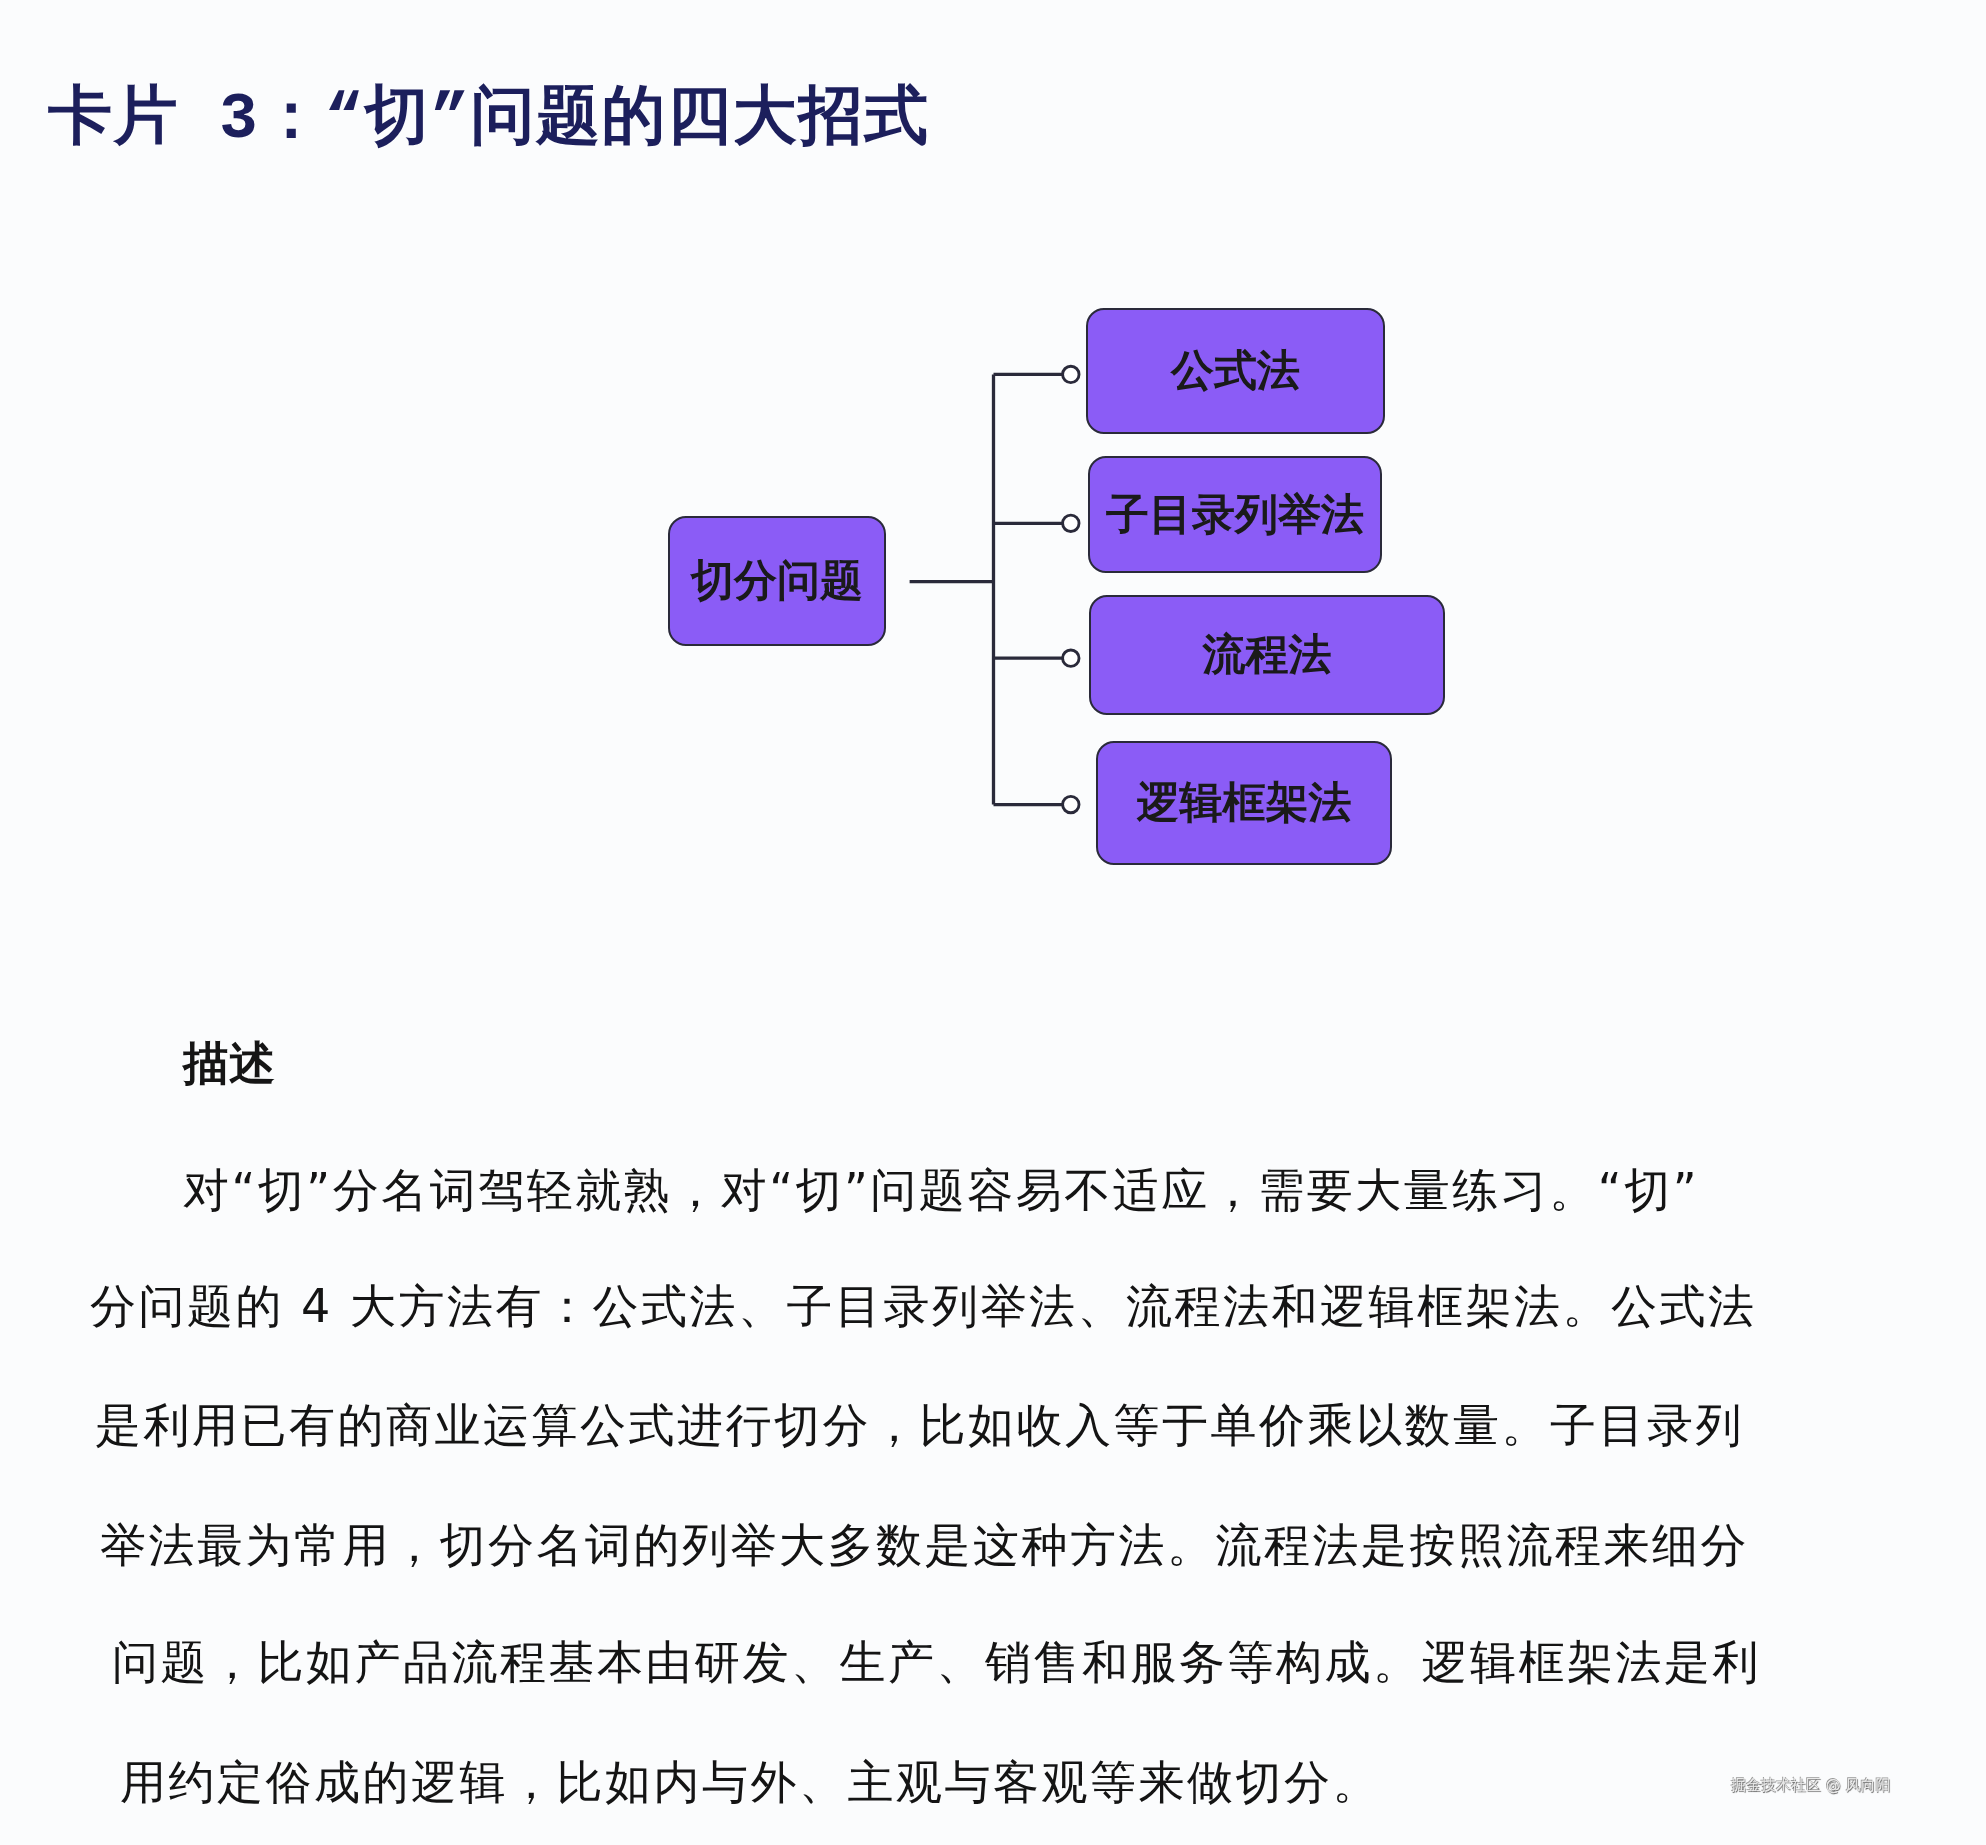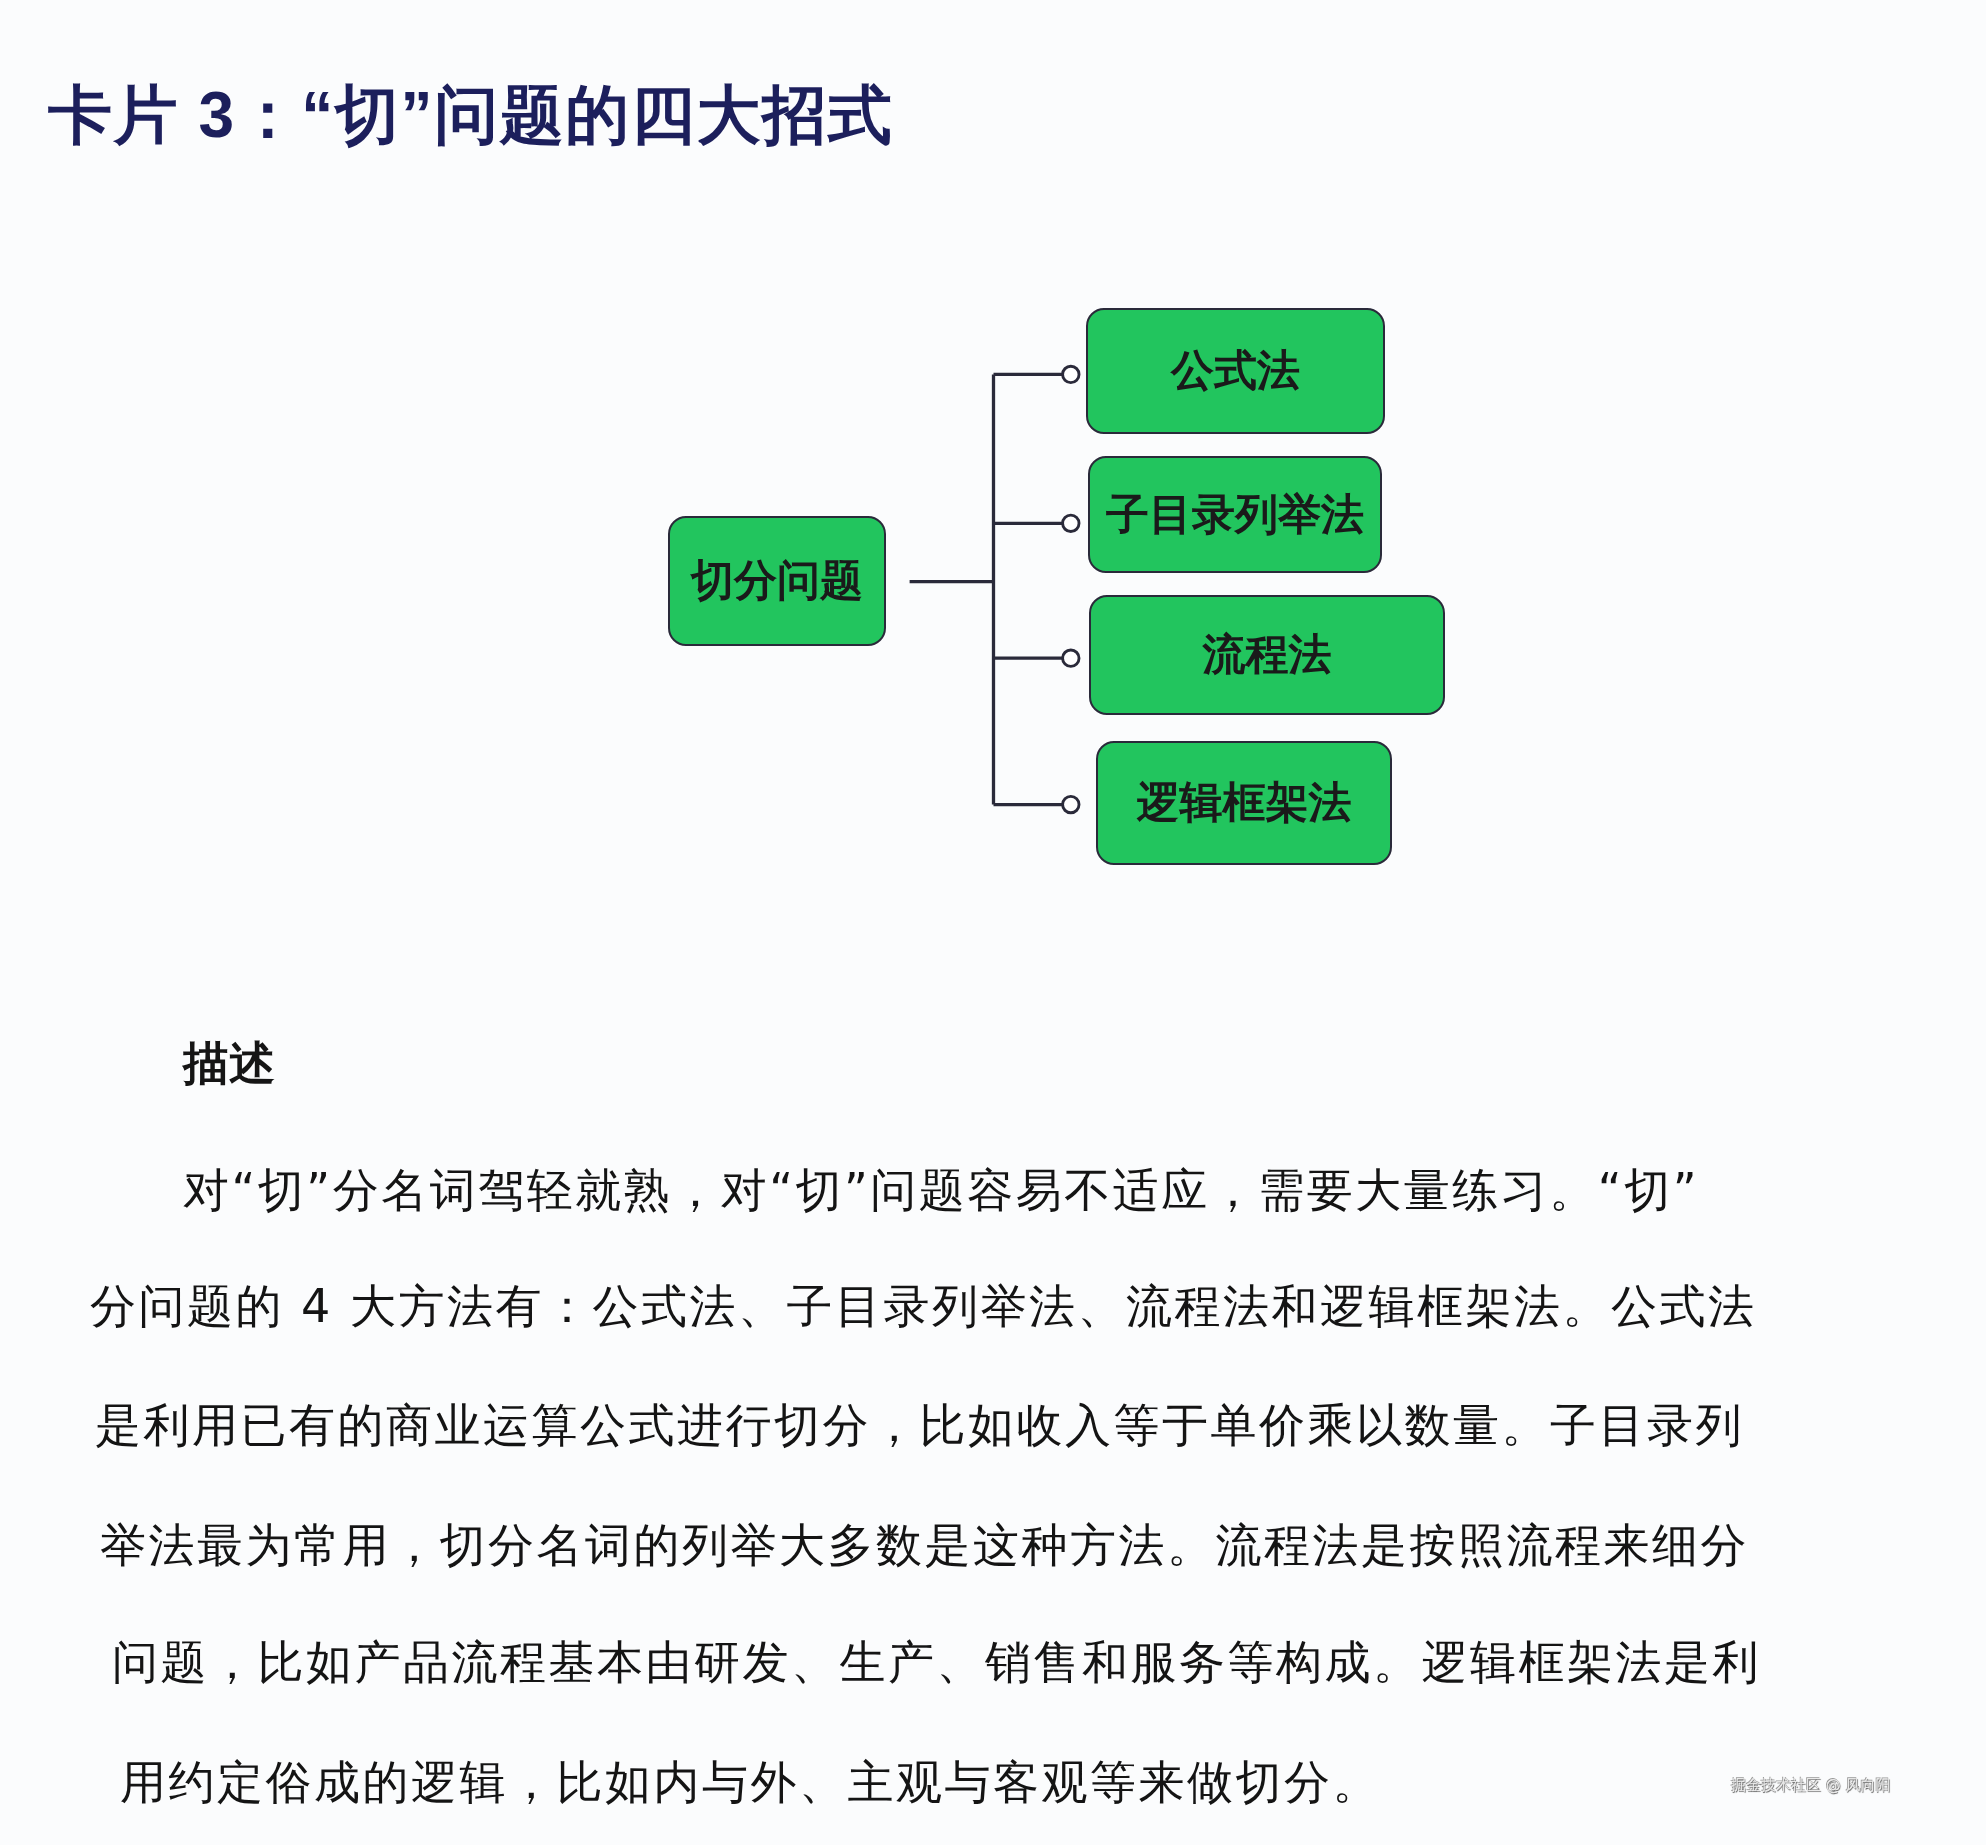--- a/index.html
+++ b/index.html
@@ -1,19 +1,19 @@
 <!DOCTYPE html>
 <html style="font-size:13px"><head>
 <meta charset="utf-8">
 <style>
   html,body{margin:0;padding:0;}
   body{width:1987px;height:1846px;background:#fbfcfd;position:relative;overflow:hidden;font-family:"DejaVu Sans",sans-serif;color:#111;}
-  .title{position:absolute;left:48px;top:72px;font-family:Liberation Sans, sans-serif;font-weight:bold;font-size:64px;color:#1c1f5c;letter-spacing:1.6px;white-space:nowrap;}
+  .title{position:absolute;left:48px;top:72px;font-family:Liberation Mono, monospace;font-weight:bold;font-size:64px;color:#1c1f5c;letter-spacing:1.6px;white-space:nowrap;}
   svg.lines{position:absolute;left:0;top:0;}
-  .box{position:absolute;border:2.9px solid #2a2a3a;border-radius:18px;background:#22c55e;display:flex;align-items:center;justify-content:center;font-size:43px;font-weight:bold;color:#1a1a1a;box-sizing:border-box;white-space:nowrap;}
+  .box{position:absolute;border:2.9px solid #2a2a3a;border-radius:18px;background:#8b5cf6;display:flex;align-items:center;justify-content:center;font-size:43px;font-weight:bold;color:#1a1a1a;box-sizing:border-box;white-space:nowrap;}
   .heading{position:absolute;left:183px;top:1033px;font-size:46px;font-weight:bold;color:#151515;}
   .para{position:absolute;left:90px;width:1883px;font-size:46px;color:#141414;white-space:nowrap;letter-spacing:2.5px;}
   .wm{position:absolute;left:1731px;top:1776px;font-size:15px;color:#e9e9e9;text-shadow:0.8px 0.8px 0.8px #666,-0.8px -0.8px 0 #999;white-space:nowrap;}
 </style>
 </head>
 <body>
 
 <div class="title">卡片 3：“切”问题的四大招式</div>
 
 <svg class="lines" width="1987" height="1846" viewBox="0 0 2416 2244">

